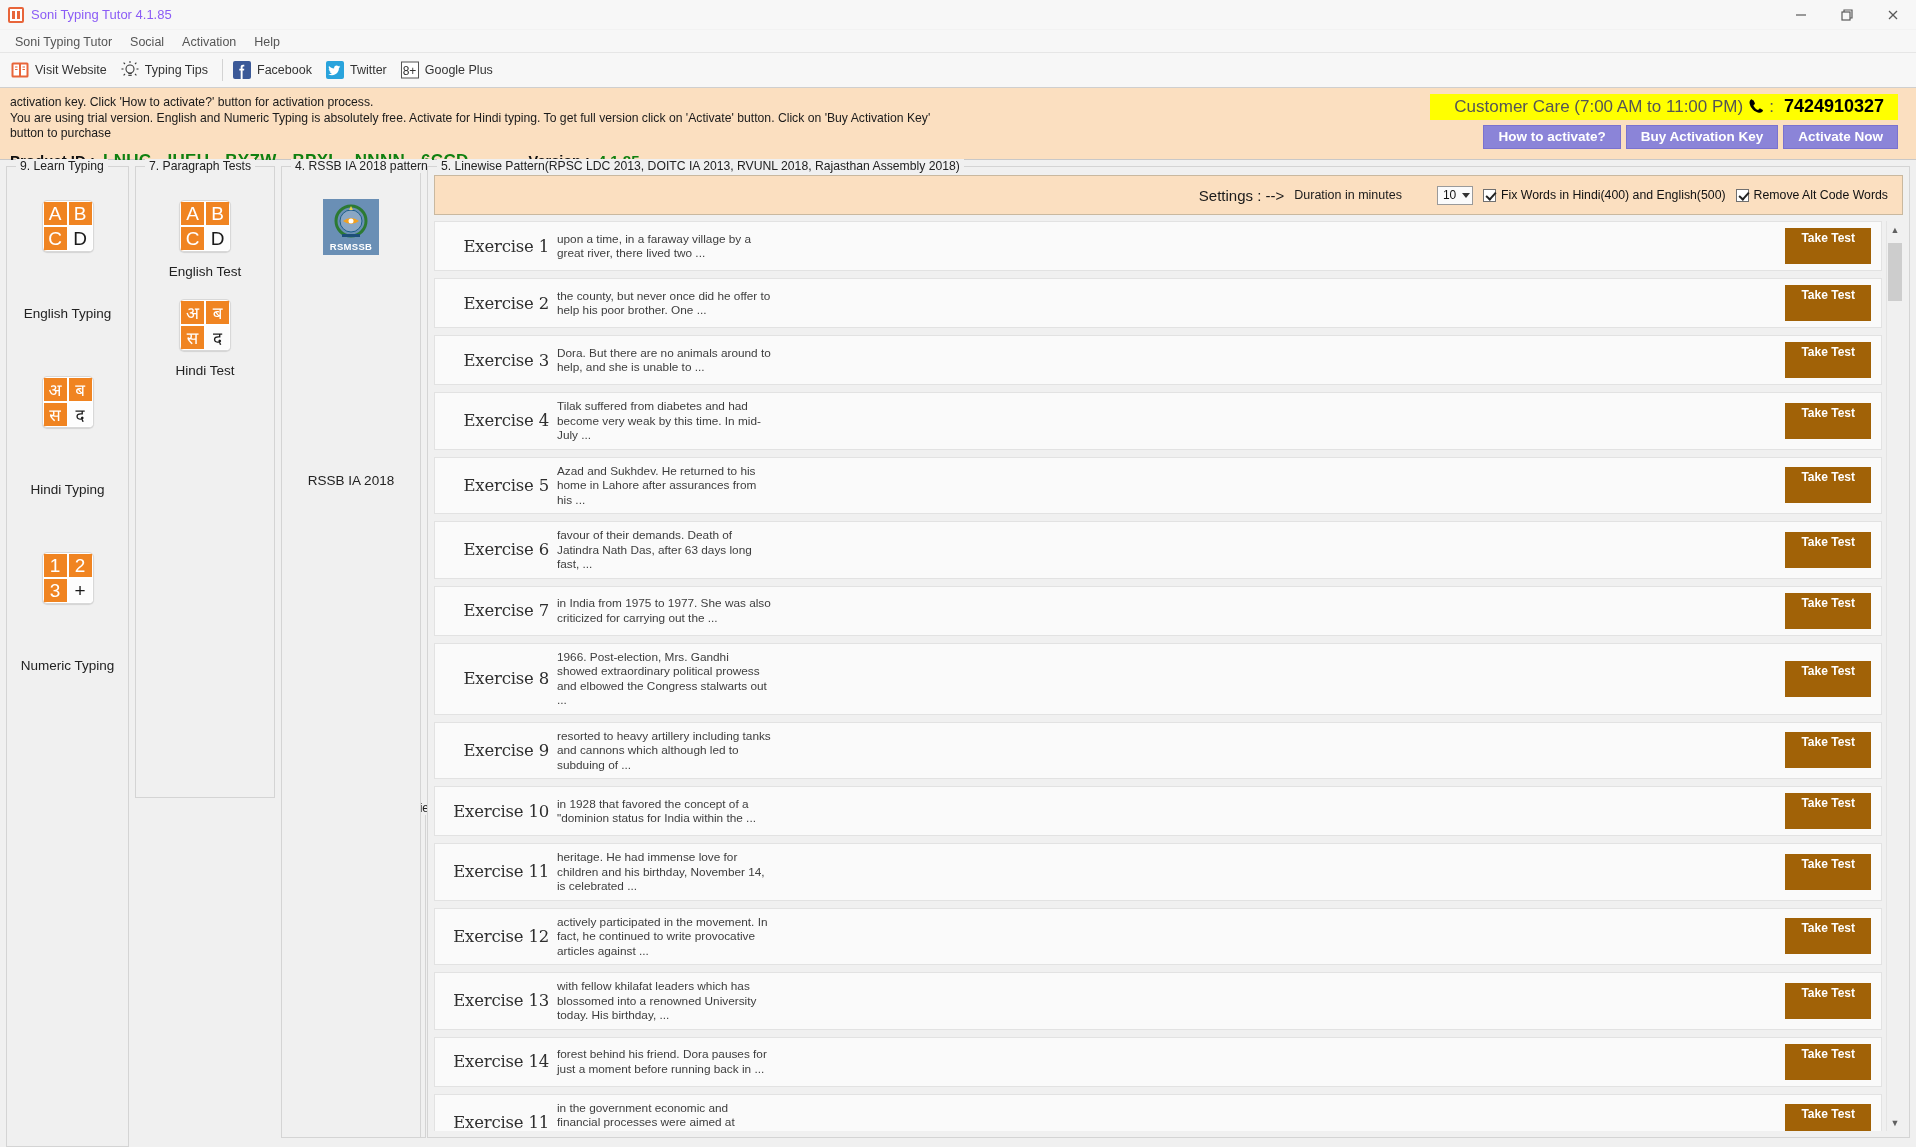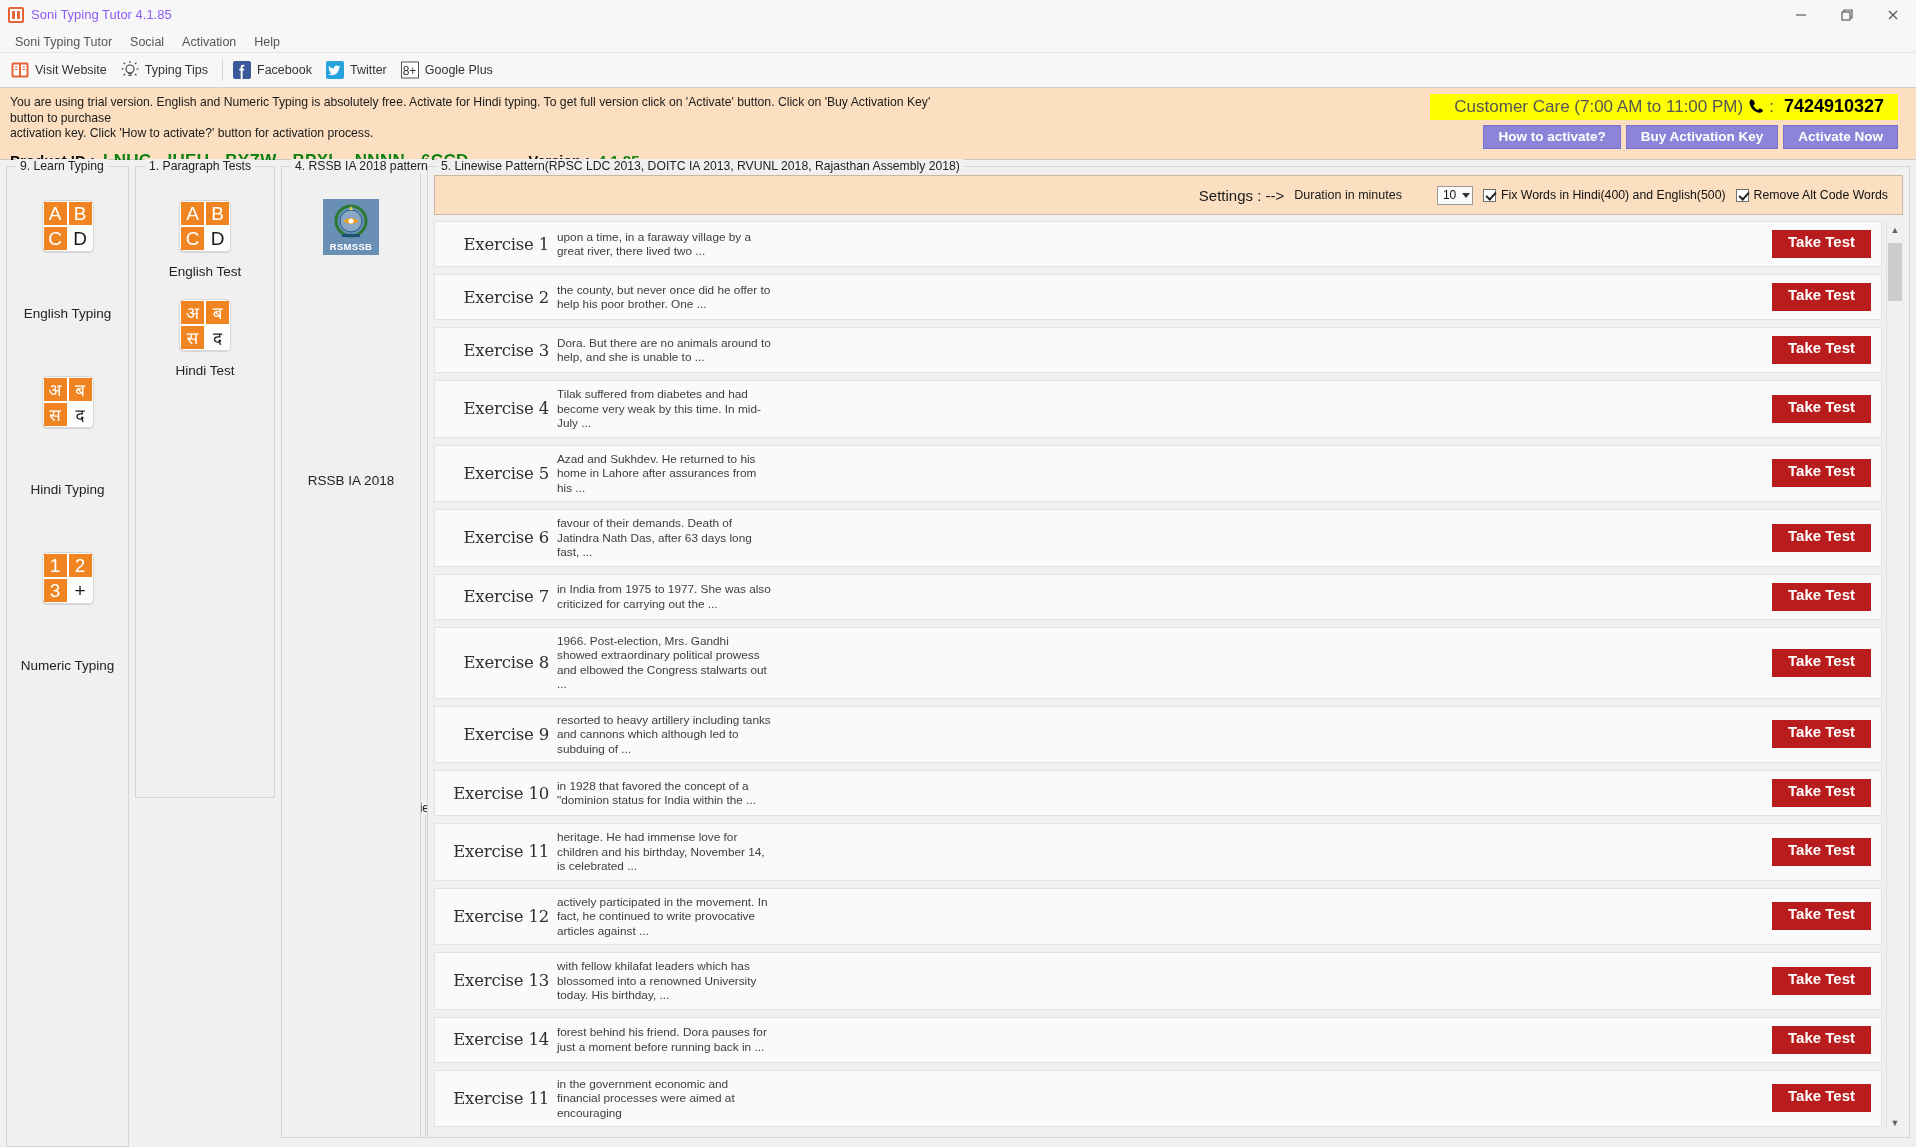--- a/index.html
+++ b/index.html
@@ -363,25 +363,25 @@
   }
   .ex-text {
     font-size: 11.8px;
     color: #3d3d3d;
     line-height: 14.5px;
     width: 215px;
     flex: none;
   }
   .ex-spacer { flex: 1; }
   .take-btn {
-    background: #b91c1c;
+    background: #a16207;
     color: #fff;
-    font-size: 15px;
+    font-size: 12px;
     font-weight: bold;
-    padding: 3px 16px 8px 16px;
+    padding: 3px 16px 19px 16px;
     border: none;
     flex: none;
     font-family: "Liberation Sans", sans-serif;
   }
 
   
   .vscroll {
     width: 17px;
     background: #f0f0f0;
     border-left: 1px solid #e4e4e4;
@@ -501,22 +501,22 @@
       <svg class="ico" viewBox="0 0 20 20">
         <rect x="1.5" y="2" width="17" height="16" fill="#fff" stroke="#555" stroke-width="1"></rect>
         <text x="9.5" y="14.5" font-size="12" font-family="Liberation Sans, sans-serif" fill="#333" text-anchor="middle">8+</text>
       </svg>
     </span>
     <span class="tb-label">Google Plus</span>
   </div>
 </div>
 
 <div class="banner">
+  <div class="banner-text">activation key. Click 'How to activate?' button for activation process.</div>
   <div class="banner-text">You are using trial version. English and Numeric Typing is absolutely free. Activate for Hindi typing. To get full version click on 'Activate' button. Click on 'Buy Activation Key' button to purchase</div>
-  <div class="banner-text">activation key. Click 'How to activate?' button for activation process.</div>
 
   <div class="prod-row">
     <span class="prod-label">Product ID :</span>
     <span class="prod-value">LNUC - IUEU - BYZW - BPXL - NNNN - 6CCD</span>
     <span class="ver-label">Version :</span>
     <span class="ver-value">4.1.85</span>
   </div>
 
   <div class="care-box">
     <div class="care-pill">
@@ -563,21 +563,21 @@
         <div>2</div>
         <div>3</div>
         <div class="plain">+</div>
       </div>
       <div class="item-label lbl-nu">Numeric Typing</div>
     </div>
   </div>
 
   <div class="col2wrap">
     <div class="gbox p2">
-      <div class="legend">1. Paragraph Tests</div>
+      <div class="legend">7. Paragraph Tests</div>
       <div class="gbox-inner">
         <div class="tile">
           <div>A</div>
           <div>B</div>
           <div>C</div>
           <div class="plain">D</div>
         </div>
         <div class="item-label lbl">English Test</div>
 
         <div class="tile hindi tile-b">

